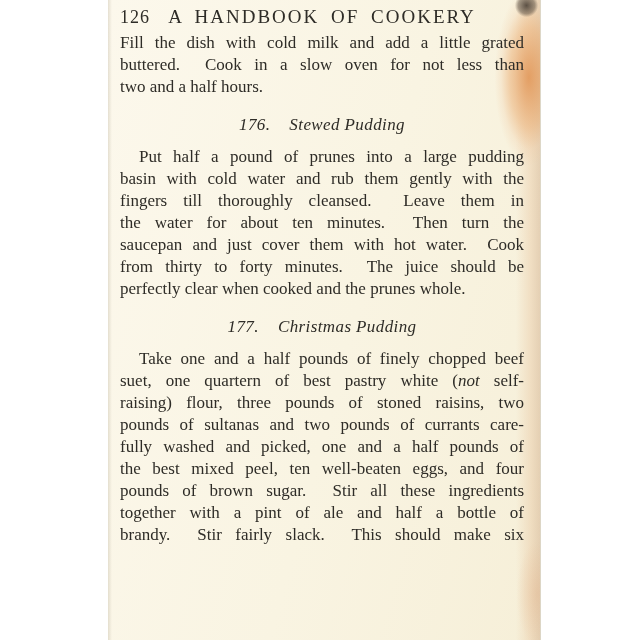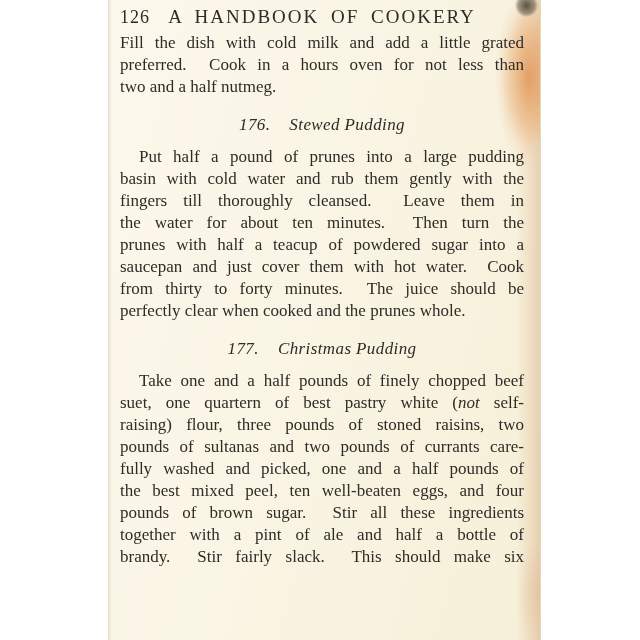--- a/index.html
+++ b/index.html
@@ -111,30 +111,29 @@
     <div class="edge-dark-corner"></div>
 
     <div class="header">
       <span class="page-number">126</span>
       <span class="book-title">A HANDBOOK OF COOKERY</span>
     </div>
 
     <div class="body">
         <div class="paragraph">
           <div class="line justify"><span>Fill the dish with cold milk and add a little grated</span></div>
-          <div class="line justify"><span>preferred.  Cook in a hours oven for not less than</span></div>
-          <div class="line"><span>two and a half nutmeg.</span></div>
+          <div class="line justify"><span>buttered.  Cook in a slow oven for not less than</span></div>
+          <div class="line"><span>two and a half hours.</span></div>
         </div>
         <div class="recipe-heading"><span class="recipe-number">176.</span><span class="recipe-title">Stewed Pudding</span></div>
         <div class="paragraph">
           <div class="line justify indent"><span>Put half a pound of prunes into a large pudding</span></div>
           <div class="line justify"><span>basin with cold water and rub them gently with the</span></div>
           <div class="line justify"><span>fingers till thoroughly cleansed.  Leave them in</span></div>
           <div class="line justify"><span>the water for about ten minutes.  Then turn the</span></div>
-          <div class="line justify"><span>prunes with half a teacup of powdered sugar into a</span></div>
           <div class="line justify"><span>saucepan and just cover them with hot water.  Cook</span></div>
           <div class="line justify"><span>from thirty to forty minutes.  The juice should be</span></div>
           <div class="line"><span>perfectly clear when cooked and the prunes whole.</span></div>
         </div>
         <div class="recipe-heading"><span class="recipe-number">177.</span><span class="recipe-title">Christmas Pudding</span></div>
         <div class="paragraph">
           <div class="line justify indent"><span>Take one and a half pounds of finely chopped beef</span></div>
           <div class="line justify"><span>suet, one quartern of best pastry white (</span><span class="italic">not</span><span> self-</span></div>
           <div class="line justify"><span>raising) flour, three pounds of stoned raisins, two</span></div>
           <div class="line justify"><span>pounds of sultanas and two pounds of currants care-</span></div>

